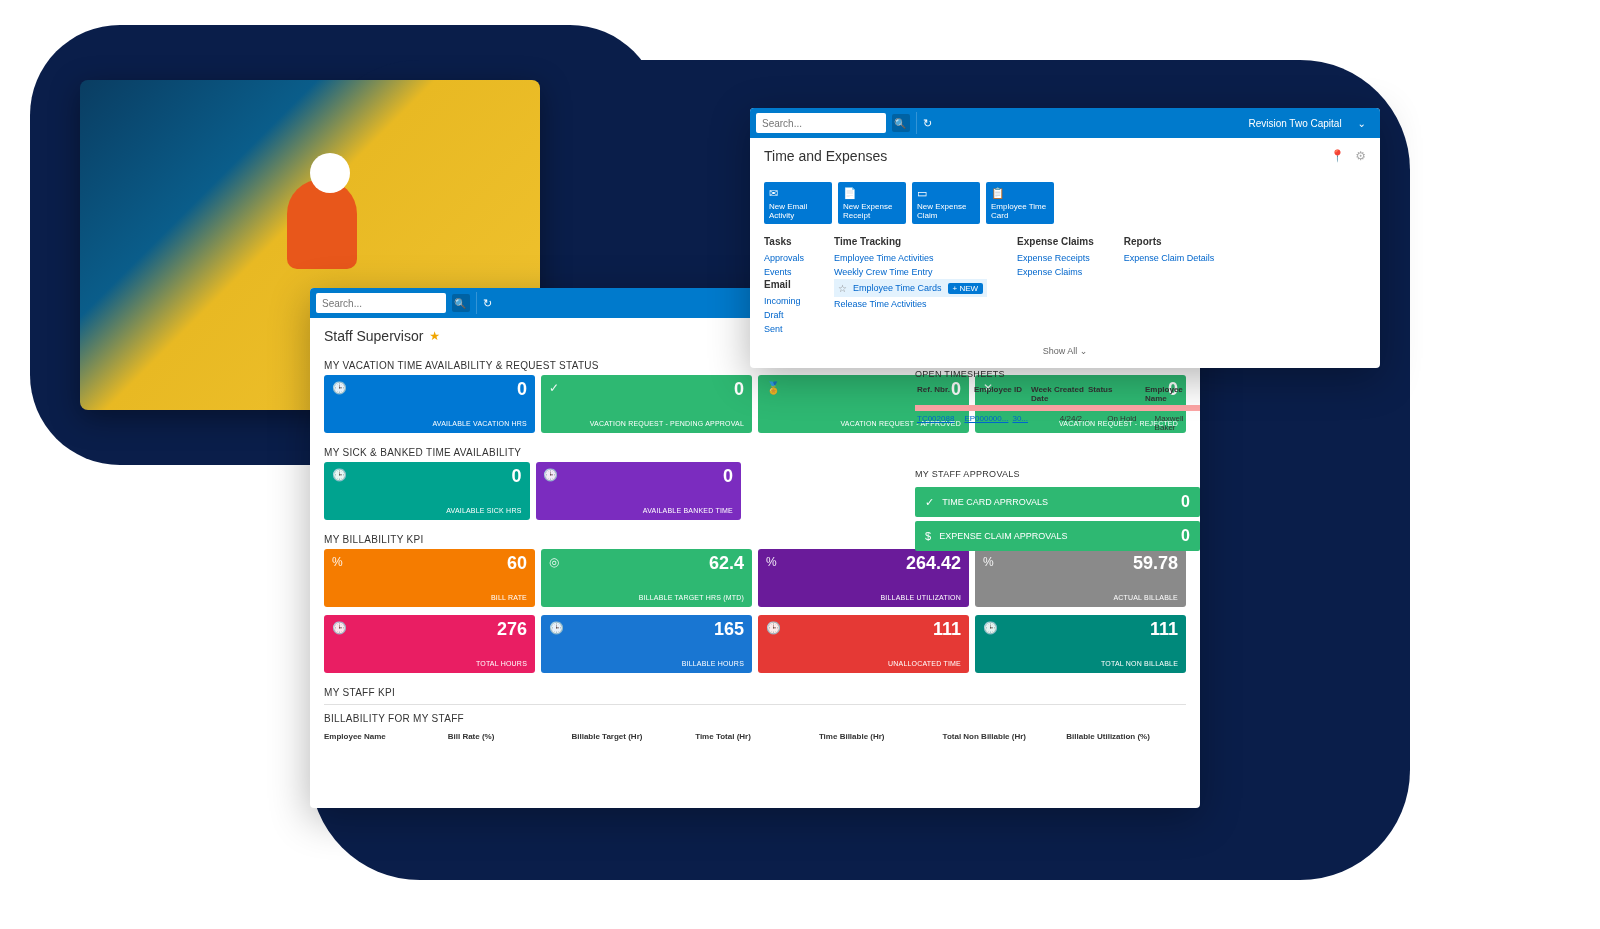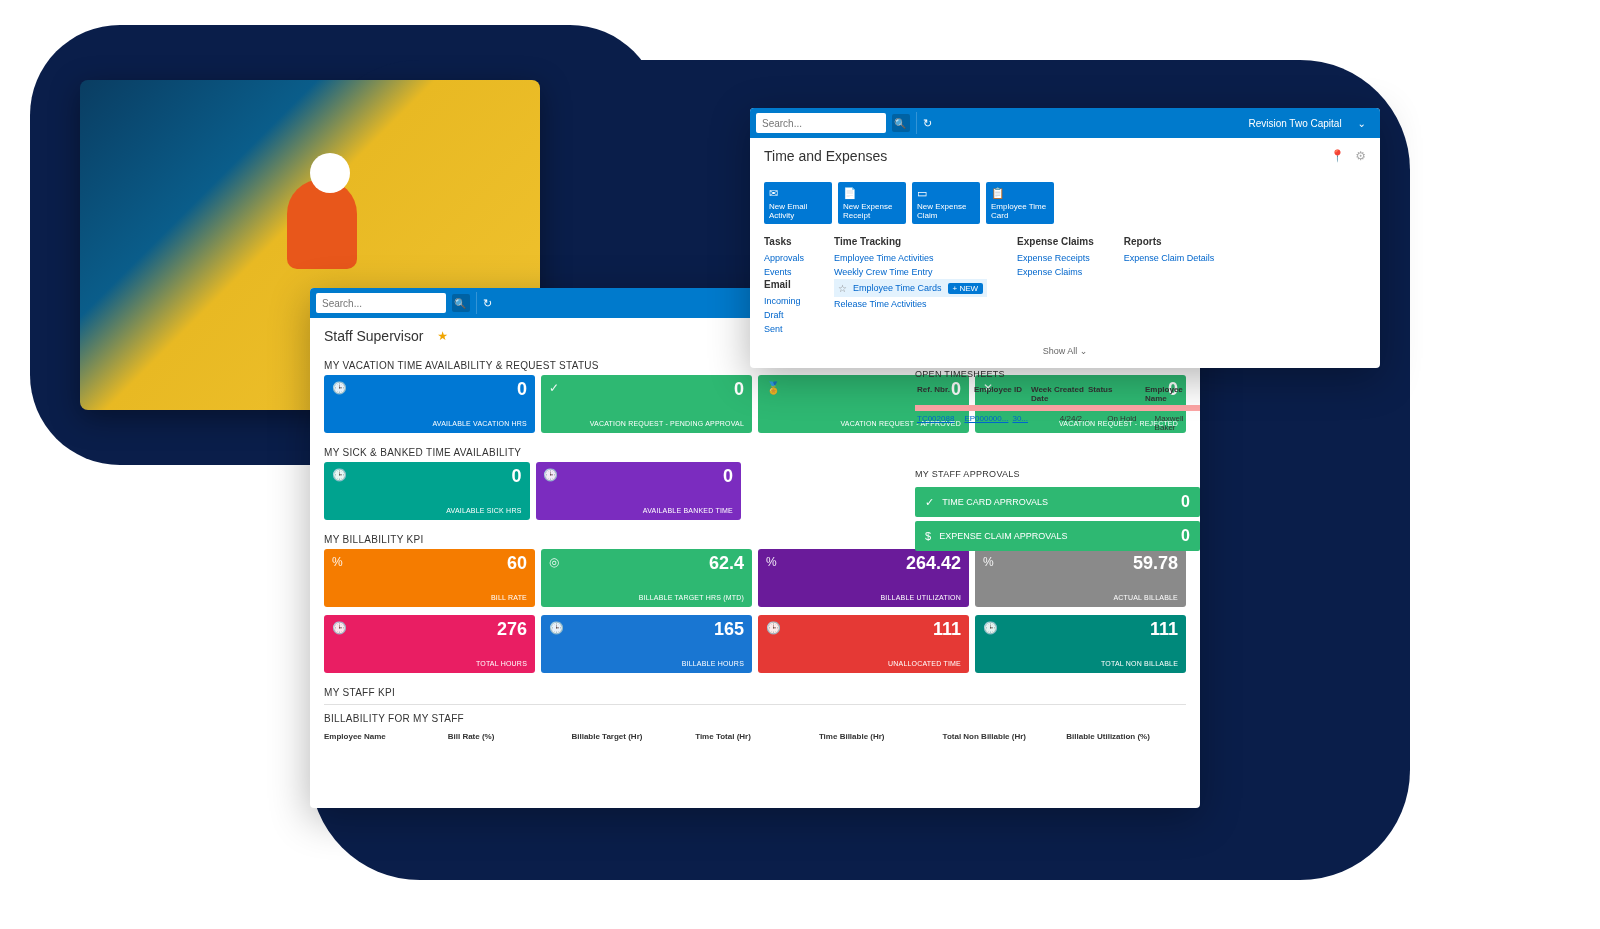--- a/index.html
+++ b/index.html
@@ -11,21 +11,21 @@
 .photo::after{content:"";position:absolute;top:22%;left:50%;width:40px;height:40px;background:#fff;border-radius:50%}
 .panel{position:absolute;background:#fff;border-radius:4px;box-shadow:0 10px 40px rgba(0,0,0,.3);overflow:hidden}
 .p1{left:310px;top:288px;width:890px;height:520px}
 .p2{left:750px;top:108px;width:630px;height:260px;z-index:5}
 .topbar{height:30px;background:#007acc;display:flex;align-items:center;padding:0 6px;gap:6px}
 .search{background:#fff;border:none;height:20px;width:130px;padding:0 6px;font-size:10px;border-radius:2px}
 .sicon{width:18px;height:18px;background:#0062a3;display:flex;align-items:center;justify-content:center;color:#fff;font-size:10px;border-radius:2px}
 .bicon{width:22px;height:22px;display:flex;align-items:center;justify-content:center;color:#fff;font-size:11px;border-left:1px solid rgba(255,255,255,.2);cursor:pointer}
 .spacer{flex:1}
 .company{color:#fff;font-size:10px;padding:0 8px;display:flex;align-items:center;gap:16px}
-.title{padding:10px 14px;font-size:14px;color:#333;display:flex;align-items:center;gap:14px}
+.title{padding:10px 14px;font-size:14px;color:#333;display:flex;align-items:center;gap:6px}
 .star{color:#f0a500;font-size:12px}
 .hicons{margin-left:auto;display:flex;gap:10px;color:#aaa;font-size:12px}
 .sect{font-size:10px;color:#333;padding:6px 14px 4px;letter-spacing:.3px}
 .tiles{display:flex;gap:6px;padding:0 14px 8px}
 .tile{flex:1;height:58px;border-radius:3px;padding:6px 8px;color:#fff;position:relative;display:flex;flex-direction:column;justify-content:space-between}
 .tile .ti{font-size:12px;opacity:.9}
 .tile .tv{position:absolute;top:4px;right:8px;font-size:18px;font-weight:600}
 .tile .tl{font-size:7px;text-align:right;letter-spacing:.2px}
 .c-blue{background:#0078d4}.c-green{background:#2eb872}.c-teal{background:#00a38f}.c-purple{background:#7b2cbf}
 .c-orange{background:#f57c00}.c-green2{background:#2eb872}.c-violet{background:#6a1b9a}.c-gray{background:#8a8a8a}

